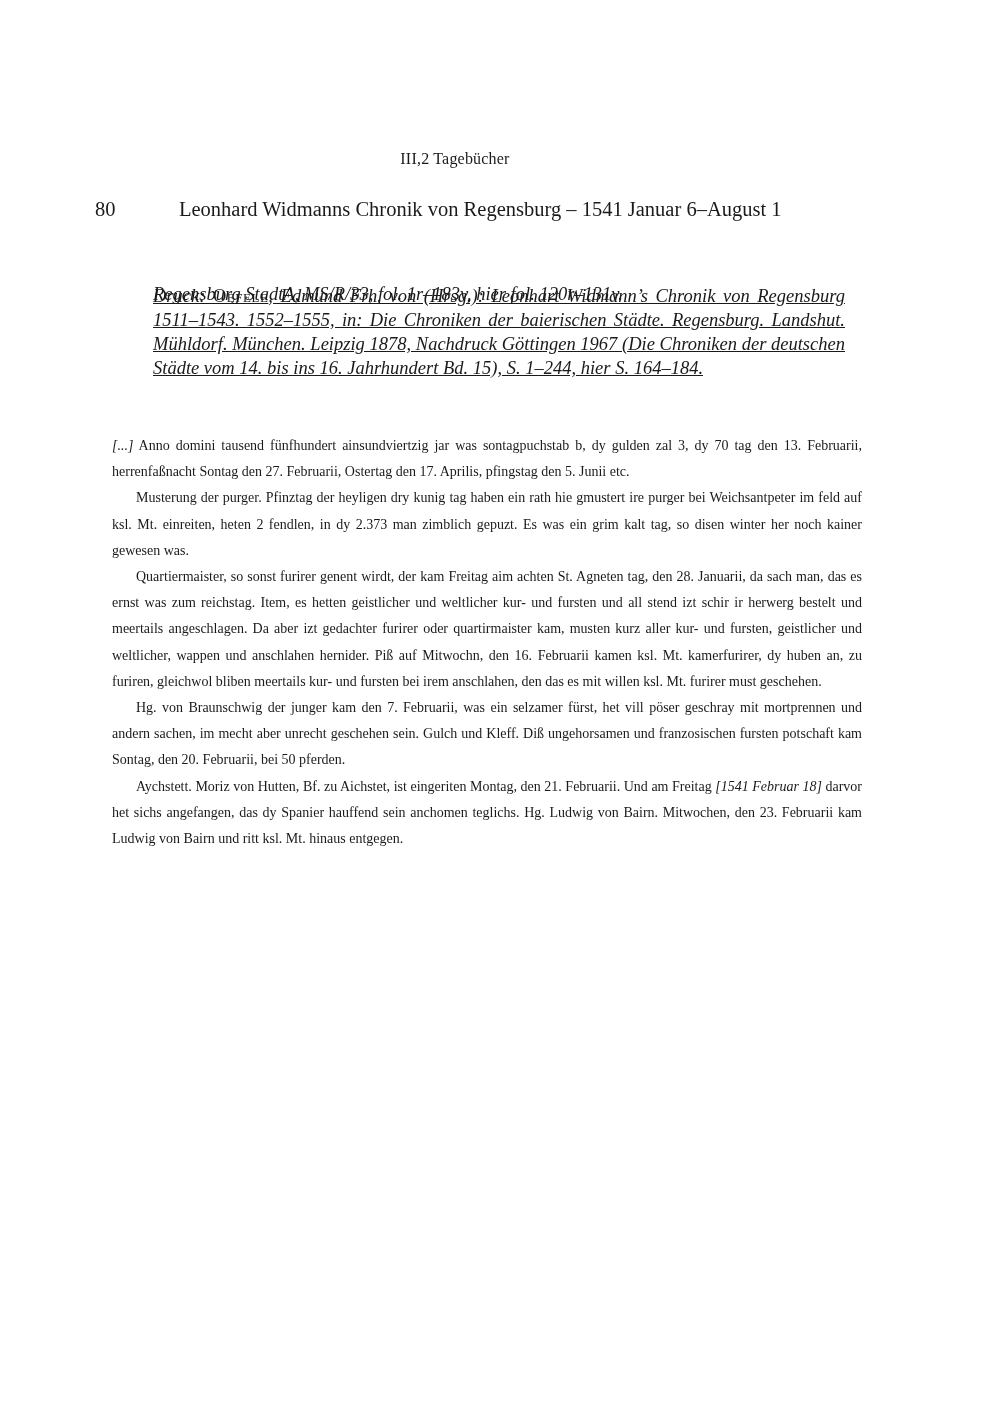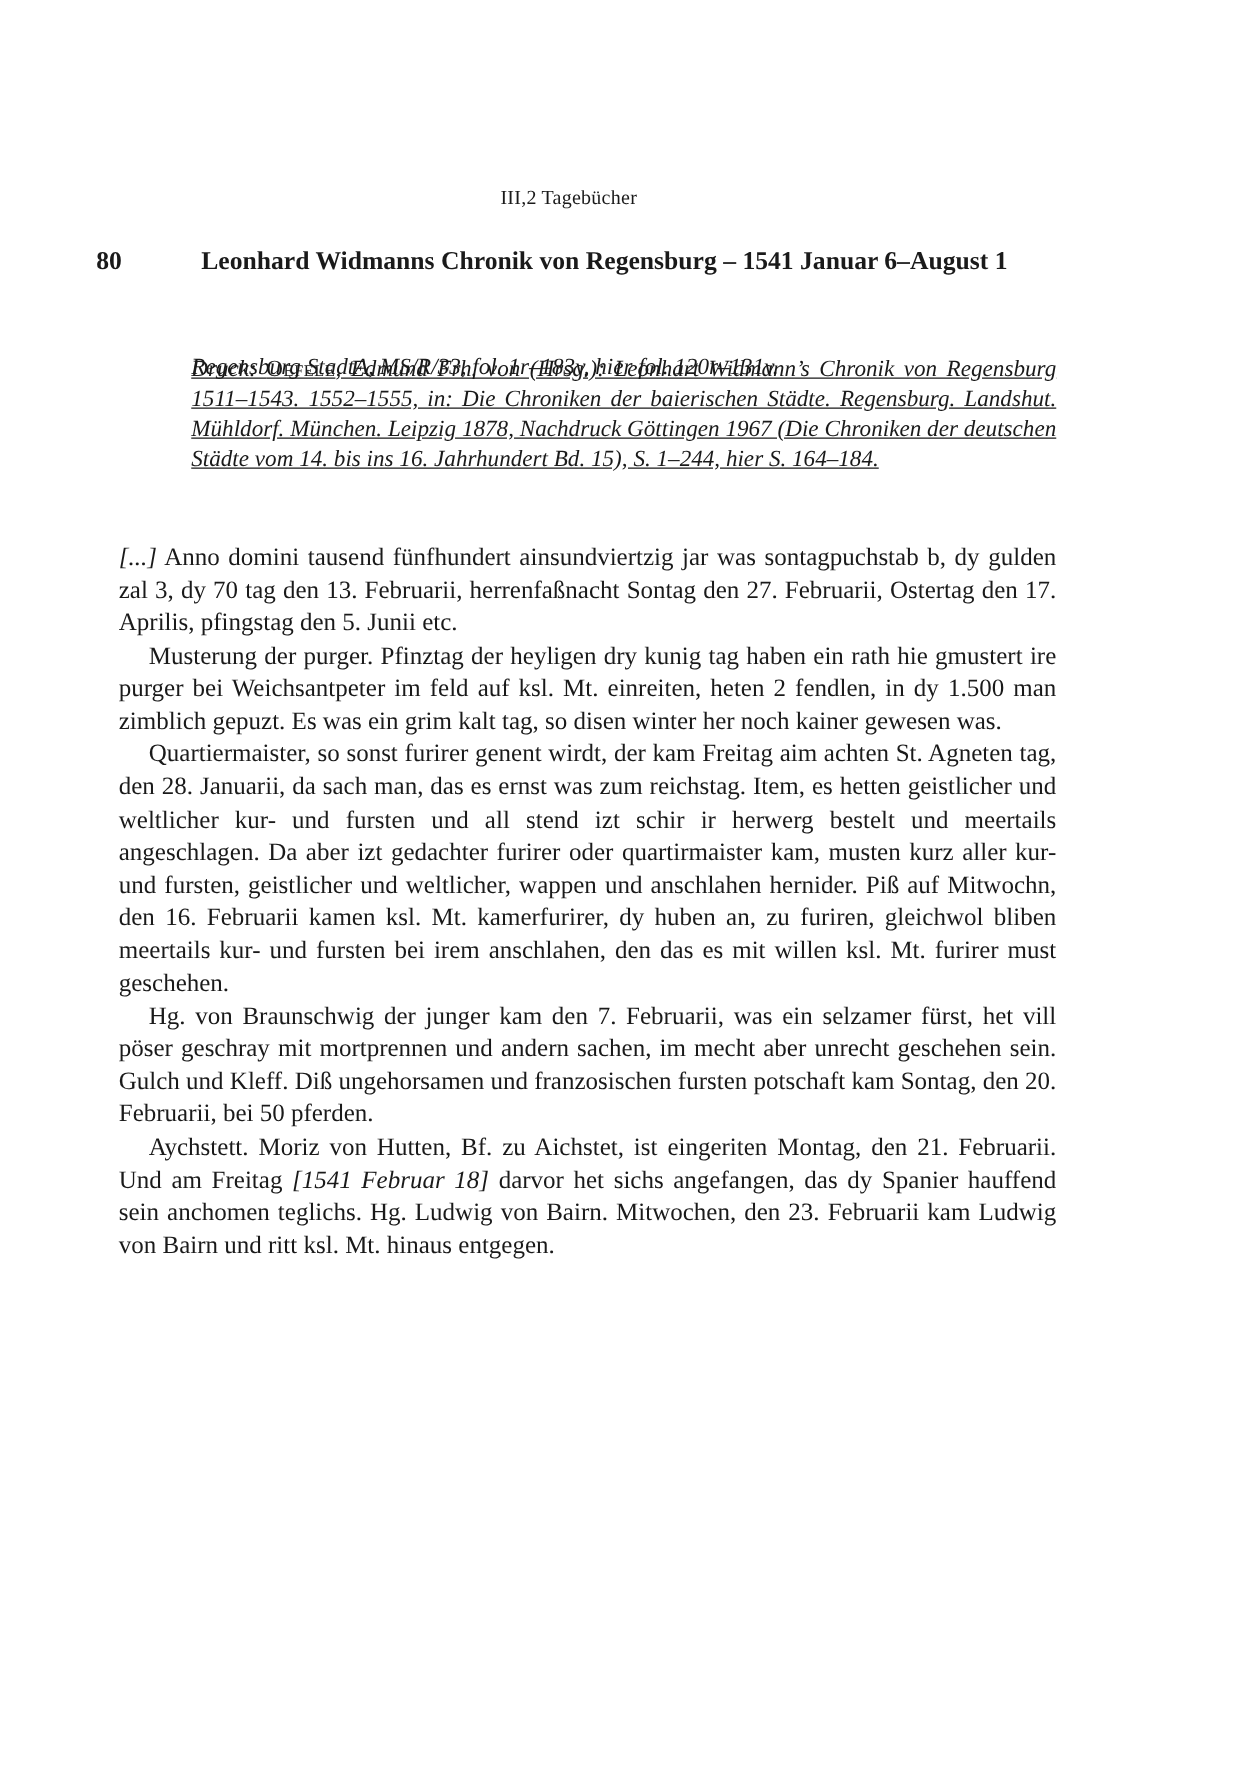--- a/index.html
+++ b/index.html
@@ -1,29 +1,29 @@
 <!DOCTYPE html>
 <html><head>
 <meta charset="utf-8">
 <style>
   html, body { margin: 0; padding: 0; background: #ffffff; }
   body { width: 1004px; height: 1418px; position: relative; overflow: hidden;
          font-family: "Liberation Serif", "DejaVu Serif", serif; color: #1a1a1a; }
   .running-head { position: absolute; top: 118px; left: 0; width: 910px; text-align: center;
                   font-size: 16px; letter-spacing: 0.2px; margin-top: 32px; }
-  .entry-head { position: absolute; top: 197px; left: 77px; width: 750px; font-weight: bold;
+  .entry-head { position: absolute; top: 197px; left: 95px; width: 750px; font-weight: normal;
                 font-size: 20.5px; line-height: 25px; }
   .entry-num { position: absolute; left: 0; top: 0; }
   .entry-title { margin-left: 84px; text-align: justify; text-align-last: left; }
   .meta { position: absolute; left: 153px; width: 692px; font-style: italic; font-size: 18.5px;
           line-height: 24px; text-align: justify; }
   .meta.source { top: 266px; margin-top: 16px; }
   .meta.print { top: 284px; text-decoration: underline; }
   .sc { font-style: normal; font-variant: small-caps; letter-spacing: 0.5px; }
-  .body { position: absolute; left: 95px; top: 433px; width: 750px; font-size: 20px;
+  .body { position: absolute; left: 112px; top: 433px; width: 750px; font-size: 14px;
           line-height: 26.2px; text-align: justify; }
   .body p { margin: 0; text-indent: 24px; }
   .body p.first { text-indent: 0; }
   .it { font-style: italic; }
 </style>
 </head>
 <body>
 
 <div class="running-head">III,2 Tagebücher</div>
 
@@ -31,17 +31,17 @@
   <span class="entry-num">80</span>
   <div class="entry-title">Leonhard Widmanns Chronik von Regensburg – 1541 Januar 6–August 1</div>
 </div>
 
 <div class="meta source">Regensburg StadtA, MS/R/33, fol. 1r–183v, hier fol. 120r–131v.</div>
 
 <div class="meta print"><span>Druck: </span><span class="sc">Oefele</span><span>, Edmund Frh. von (Hrsg.): Leonhart Widmann’s Chronik von Regensburg 1511–1543. 1552–1555, in: Die Chroniken der baierischen Städte. Regensburg. Landshut. Mühldorf. München. Leipzig 1878, Nachdruck Göttingen 1967 (Die Chroniken der deutschen Städte vom 14. bis ins 16. Jahrhundert Bd. 15), S. 1–244, hier S. 164–184.</span></div>
 
 <div class="body">
   <p class="first"><span class="it">[...]</span><span> Anno domini tausend fünfhundert ainsundviertzig jar was sontagpuchstab b, dy gulden zal 3, dy 70 tag den 13. Februarii, herrenfaßnacht Sontag den 27. Februarii, Ostertag den 17. Aprilis, pfingstag den 5. Junii etc.</span></p>
-  <p>Musterung der purger. Pfinztag der heyligen dry kunig tag haben ein rath hie gmustert ire purger bei Weichsantpeter im feld auf ksl. Mt. einreiten, heten 2 fendlen, in dy 1.500 man zimblich gepuzt. Es was ein grim kalt tag, so disen winter her noch kainer gewesen was.</p>
+  <p>Musterung der purger. Pfinztag der heyligen dry kunig tag haben ein rath hie gmustert ire purger bei Weichsantpeter im feld auf ksl. Mt. einreiten, heten 2 fendlen, in dy 2.373 man zimblich gepuzt. Es was ein grim kalt tag, so disen winter her noch kainer gewesen was.</p>
   <p>Quartiermaister, so sonst furirer genent wirdt, der kam Freitag aim achten St. Agneten tag, den 28. Januarii, da sach man, das es ernst was zum reichstag. Item, es hetten geistlicher und weltlicher kur- und fursten und all stend izt schir ir herwerg bestelt und meertails angeschlagen. Da aber izt gedachter furirer oder quartirmaister kam, musten kurz aller kur- und fursten, geistlicher und weltlicher, wappen und anschlahen hernider. Piß auf Mitwochn, den 16. Februarii kamen ksl. Mt. kamerfurirer, dy huben an, zu furiren, gleichwol bliben meertails kur- und fursten bei irem anschlahen, den das es mit willen ksl. Mt. furirer must geschehen.</p>
   <p>Hg. von Braunschwig der junger kam den 7. Februarii, was ein selzamer fürst, het vill pöser geschray mit mortprennen und andern sachen, im mecht aber unrecht geschehen sein. Gulch und Kleff. Diß ungehorsamen und franzosischen fursten potschaft kam Sontag, den 20. Februarii, bei 50 pferden.</p>
   <p><span>Aychstett. Moriz von Hutten, Bf. zu Aichstet, ist eingeriten Montag, den 21. Februarii. Und am Freitag </span><span class="it">[1541 Februar 18]</span><span> darvor het sichs angefangen, das dy Spanier hauffend sein anchomen teglichs. Hg. Ludwig von Bairn. Mitwochen, den 23. Februarii kam Ludwig von Bairn und ritt ksl. Mt. hinaus entgegen.</span></p>
 </div>
 
 </body></html>

